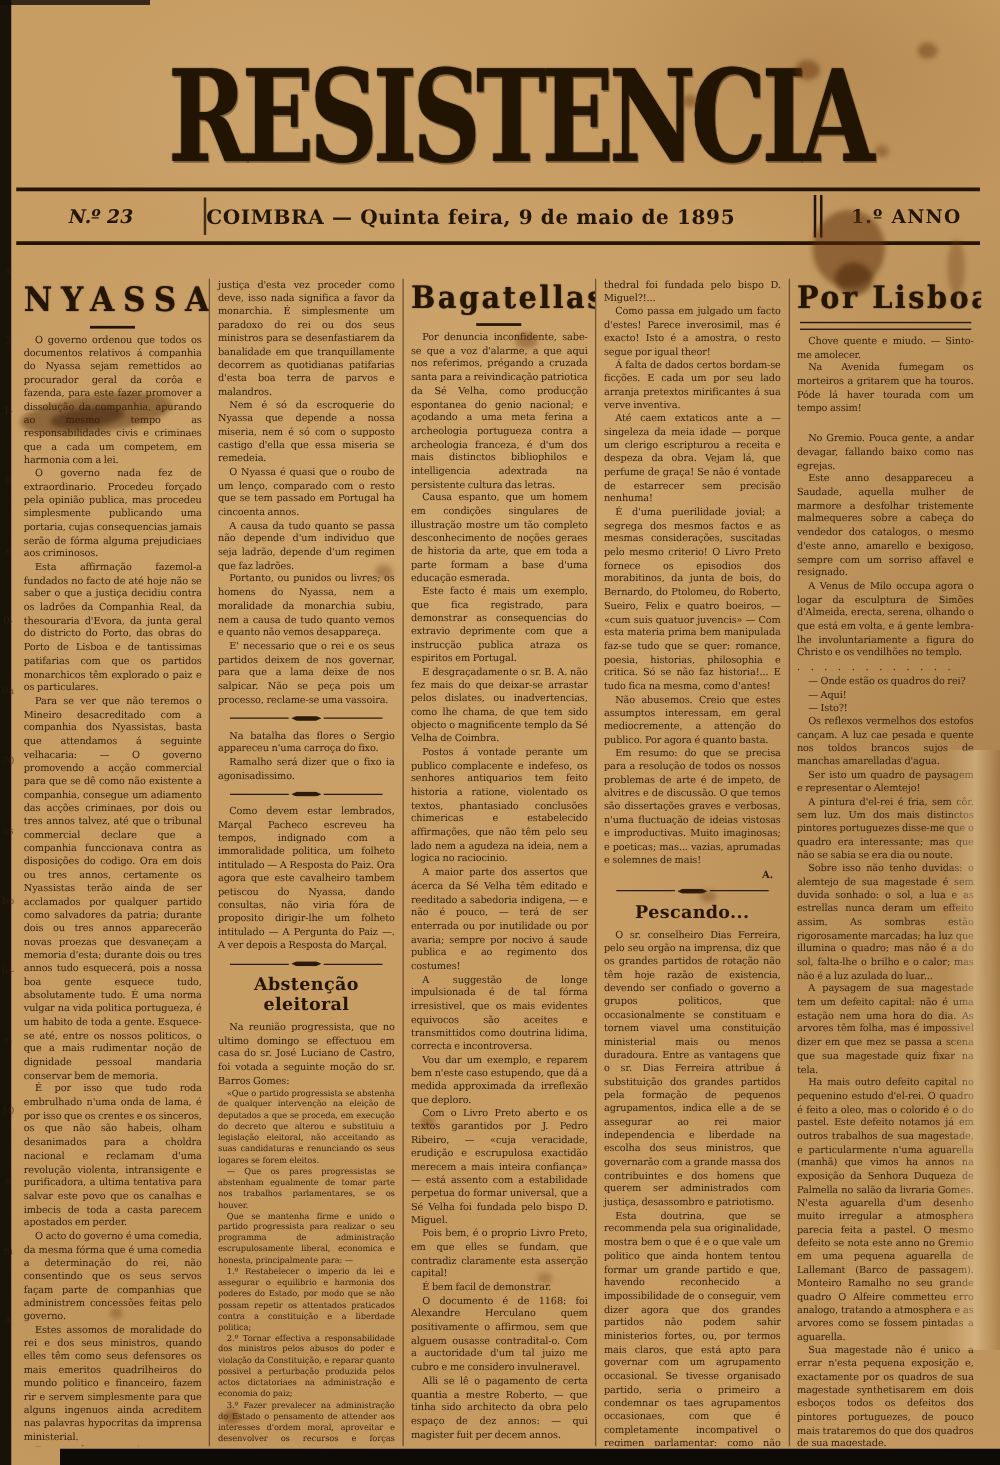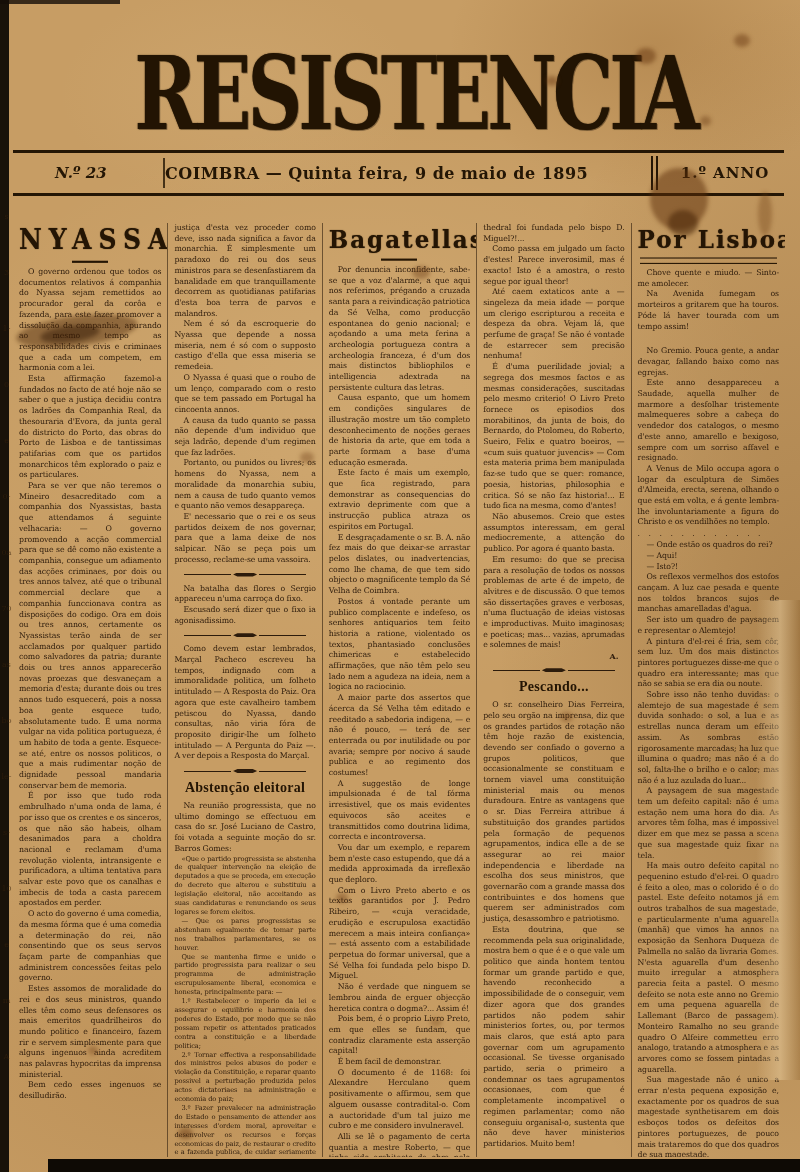--- a/index.html
+++ b/index.html
@@ -38,21 +38,21 @@
   .ni{text-indent:0;}
   .ps{margin:0;font-size:6.7px;line-height:8.9px;text-align:justify;text-indent:7px;letter-spacing:-.1px;}
   .dots{margin:1px 0;font-size:7.8px;line-height:10px;letter-spacing:3px;text-indent:0;color:#2e1c0c;}
   .sig{margin:0;font-size:8px;line-height:10px;text-align:right;font-weight:bold;padding-right:6px;}
   .hd{margin:1px 0 7px;font-size:23px;font-weight:bold;text-align:center;color:#241504;
     letter-spacing:2px;transform:scaleY(1.08);transform-origin:top center;white-space:nowrap;
     text-shadow:0 0 1px rgba(30,18,4,.8);}
   .hd.ny{letter-spacing:7px;font-size:25px;}
   .hd.rule::after{content:"";display:block;width:36px;height:2px;background:#241504;margin:5px auto 0;}
   .hd.dbl::after{content:"";display:block;height:4px;border-top:1.5px solid #241504;border-bottom:1.5px solid #241504;margin:4px 2px 0;}
-  .hs{margin:3px 0 5px;font-size:14px;font-weight:bold;text-align:center;color:#241504;letter-spacing:.3px;font-family:Liberation Serif, serif;}
+  .hs{margin:3px 0 5px;font-size:14px;font-weight:bold;text-align:center;color:#241504;letter-spacing:.3px;}
   .gap{height:14px;}
   .divider{display:flex;align-items:center;margin:7px 10px;}
   .divider .dl{flex:1;height:1px;background:#2c1b0b;}
   .divider .orn{width:24px;height:4px;background:#2c1b0b;margin:0 2px;
     clip-path:polygon(0 50%,18% 0,82% 0,100% 50%,82% 100%,18% 100%);}
   .margin-frag{position:absolute;left:1px;width:11px;font-size:8px;color:rgba(55,33,12,.6);z-index:7;
     font-family:"DejaVu Serif",serif;text-align:center;}
 </style>
 </head>
 <body>
@@ -108,41 +108,42 @@
     <span class="vsep"></span>
     <span class="date">COIMBRA — Quinta feira, 9 de maio de 1895</span>
     <span class="dsep"></span>
     <span class="year">1.º ANNO</span>
   </div>
 
   <main class="columns" id="columns">
       <div class="col">
         <h2 class="hd ny rule">NYASSA</h2>
         <p class="bp">O governo ordenou que todos os documentos relativos á companhia do Nyassa sejam remettidos ao procurador geral da corôa e fazenda, para este fazer promover a dissolução da companhia, apurando ao mesmo tempo as responsabilidades civis e criminaes que a cada um competem, em harmonia com a lei.</p>
+        <p class="bp">O governo nada fez de extraordinario. Procedeu forçado pela opinião publica, mas procedeu simplesmente publicando uma portaria, cujas consequencias jamais serão de fórma alguma prejudiciaes aos criminosos.</p>
         <p class="bp">Esta affirmação fazemol-a fundados no facto de até hoje não se saber o que a justiça decidiu contra os ladrões da Companhia Real, da thesouraria d'Evora, da junta geral do districto do Porto, das obras do Porto de Lisboa e de tantissimas patifarias com que os partidos monarchicos têm explorado o paiz e os particulares.</p>
         <p class="bp">Para se ver que não teremos o Mineiro desacreditado com a companhia dos Nyassistas, basta que attendamos á seguinte velhacaria: — O governo promovendo a acção commercial para que se dê como não existente a companhia, consegue um adiamento das acções criminaes, por dois ou tres annos talvez, até que o tribunal commercial declare que a companhia funccionava contra as disposições do codigo. Ora em dois ou tres annos, certamente os Nyassistas terão ainda de ser acclamados por qualquer partido como salvadores da patria; durante dois ou tres annos apparecerão novas proezas que desvaneçam a memoria d'esta; durante dois ou tres annos tudo esquecerá, pois a nossa boa gente esquece tudo, absolutamente tudo. É uma norma vulgar na vida politica portugueza, é um habito de toda a gente. Esquece-se até, entre os nossos politicos, o que a mais rudimentar noção de dignidade pessoal mandaria conservar bem de memoria.</p>
         <p class="bp">É por isso que tudo roda embrulhado n'uma onda de lama, é por isso que os crentes e os sinceros, os que não são habeis, olham desanimados para a choldra nacional e reclamam d'uma revolução violenta, intransigente e purificadora, a ultima tentativa para salvar este povo que os canalhas e imbecis de toda a casta parecem apostados em perder.</p>
         <p class="bp">O acto do governo é uma comedia, da mesma fórma que é uma comedia a determinação do rei, não consentindo que os seus servos façam parte de companhias que administrem concessões feitas pelo governo.</p>
         <p class="bp">Estes assomos de moralidade do rei e dos seus ministros, quando elles têm como seus defensores os mais emeritos quadrilheiros do mundo politico e financeiro, fazem rir e servem simplesmente para que alguns ingenuos ainda acreditem nas palavras hypocritas da imprensa ministerial.</p>
         <p class="bp">Bem cedo esses ingenuos se desilludirão.</p>
       </div>
       <div class="col">
         <p class="bp ni">justiça d'esta vez proceder como deve, isso nada significa a favor da monarchia. É simplesmente um paradoxo do rei ou dos seus ministros para se desenfastiarem da banalidade em que tranquillamente decorrem as quotidianas patifarias d'esta boa terra de parvos e malandros.</p>
         <p class="bp">Nem é só da escroquerie do Nyassa que depende a nossa miseria, nem é só com o supposto castigo d'ella que essa miseria se remedeia.</p>
         <p class="bp">O Nyassa é quasi que o roubo de um lenço, comparado com o resto que se tem passado em Portugal ha cincoenta annos.</p>
         <p class="bp">A causa da tudo quanto se passa não depende d'um individuo que seja ladrão, depende d'um regimen que faz ladrões.</p>
         <p class="bp">Portanto, ou punidos ou livres; os homens do Nyassa, nem a moralidade da monarchia subiu, nem a causa de tudo quanto vemos e quanto não vemos desappareça.</p>
         <p class="bp">E' necessario que o rei e os seus partidos deixem de nos governar, para que a lama deixe de nos salpicar. Não se peça pois um processo, reclame-se uma vassoira.</p>
         <div class="divider">
           <span class="dl"></span>
           <span class="orn"></span>
           <span class="dl"></span>
         </div>
         <p class="bp">Na batalha das flores o Sergio appareceu n'uma carroça do fixo.</p>
-        <p class="bp">Escusado será dizer que o fixo ia agonisadissimo.</p>
+        <p class="bp">Ramalho será dizer que o fixo ia agonisadissimo.</p>
         <div class="divider">
           <span class="dl"></span>
           <span class="orn"></span>
           <span class="dl"></span>
         </div>
         <p class="bp">Como devem estar lembrados, Marçal Pacheco escreveu ha tempos, indignado com a immoralidade politica, um folheto intitulado — A Resposta do Paiz. Ora agora que este cavalheiro tambem petiscou do Nyassa, dando consultas, não viria fóra de proposito dirigir-lhe um folheto intitulado — A Pergunta do Paiz —. A ver depois a Resposta do Marçal.</p>
         <div class="divider">
           <span class="dl"></span>
           <span class="orn"></span>
           <span class="dl"></span>
@@ -160,29 +161,29 @@
         <h2 class="hd rule">Bagatellas</h2>
         <p class="bp">Por denuncia inconfidente, sabe-se que a voz d'alarme, a que aqui nos referimos, prégando a cruzada santa para a reivindicação patriotica da Sé Velha, como producção espontanea do genio nacional; e açodando a uma meta ferina a archeologia portugueza contra a archeologia franceza, é d'um dos mais distinctos bibliophilos e intelligencia adextrada na persistente cultura das letras.</p>
         <p class="bp">Causa espanto, que um homem em condições singulares de illustração mostre um tão completo desconhecimento de noções geraes de historia da arte, que em toda a parte formam a base d'uma educação esmerada.</p>
         <p class="bp">Este facto é mais um exemplo, que fica registrado, para demonstrar as consequencias do extravio deprimente com que a instrucção publica atraza os espiritos em Portugal.</p>
         <p class="bp">E desgraçadamente o sr. B. A. não fez mais do que deixar-se arrastar pelos dislates, ou inadvertencias, como lhe chama, de que tem sido objecto o magnificente templo da Sé Velha de Coimbra.</p>
         <p class="bp">Postos á vontade perante um publico complacente e indefeso, os senhores antiquarios tem feito historia a ratione, violentado os textos, phantasiado conclusões chimericas e estabelecido affirmações, que não têm pelo seu lado nem a agudeza na ideia, nem a logica no raciocinio.</p>
         <p class="bp">A maior parte dos assertos que ácerca da Sé Velha têm editado e reeditado a sabedoria indigena, — e não é pouco, — terá de ser enterrada ou por inutilidade ou por avaria; sempre por nocivo á saude publica e ao regimento dos costumes!</p>
         <p class="bp">A suggestão de longe impulsionada é de tal fórma irresistivel, que os mais evidentes equivocos são aceites e transmittidos como doutrina lidima, correcta e incontroversa.</p>
         <p class="bp">Vou dar um exemplo, e reparem bem n'este caso estupendo, que dá a medida approximada da irreflexão que deploro.</p>
         <p class="bp">Com o Livro Preto aberto e os textos garantidos por J. Pedro Ribeiro, — «cuja veracidade, erudição e escrupulosa exactidão merecem a mais inteira confiança» — está assento com a estabilidade perpetua do formar universal, que a Sé Velha foi fundada pelo bispo D. Miguel.</p>
-        <p class="bp">Não é verdade que ninguem se lembrou ainda de erguer objecção heretica contra o dogma?... Assim é!</p>
         <p class="bp">Pois bem, é o proprio Livro Preto, em que elles se fundam, que contradiz claramente esta asserção capital!</p>
         <p class="bp">É bem facil de demonstrar.</p>
         <p class="bp">O documento é de 1168: foi Alexandre Herculano quem positivamente o affirmou, sem que alguem ousasse contradital-o. Com a auctoridade d'um tal juizo me cubro e me considero invulneravel.</p>
         <p class="bp">Alli se lê o pagamento de certa quantia a mestre Roberto, — que tinha sido architecto da obra pelo espaço de dez annos: — qui magister fuit per decem annos.</p>
       </div>
       <div class="col">
         <p class="bp ni">thedral foi fundada pelo bispo D. Miguel?!...</p>
         <p class="bp">Como passa em julgado um facto d'estes! Parece inverosimil, mas é exacto! Isto é a amostra, o resto segue por igual theor!</p>
+        <p class="bp">Á falta de dados certos bordam-se ficções. E cada um por seu lado arranja pretextos mirificantes á sua verve inventiva.</p>
         <p class="bp">Até caem extaticos ante a — singeleza da meia idade — porque um clerigo escripturou a receita e despeza da obra. Vejam lá, que perfume de graça! Se não é vontade de estarrecer sem precisão nenhuma!</p>
         <p class="bp">É d'uma puerilidade jovial; a segrega dos mesmos factos e as mesmas considerações, suscitadas pelo mesmo criterio! O Livro Preto fornece os episodios dos morabitinos, da junta de bois, do Bernardo, do Ptolomeu, do Roberto, Sueiro, Felix e quatro boeiros, — «cum suis quatuor juvencis» — Com esta materia prima bem manipulada faz-se tudo que se quer: romance, poesia, historias, philosophia e critica. Só se não faz historia!... E tudo fica na mesma, como d'antes!</p>
         <p class="bp">Não abusemos. Creio que estes assumptos interessam, em geral mediocremente, a attenção do publico. Por agora é quanto basta.</p>
         <p class="bp">Em resumo: do que se precisa para a resolução de todos os nossos problemas de arte é de impeto, de alvitres e de discussão. O que temos são dissertações graves e verbosas, n'uma fluctuação de ideias vistosas e improductivas. Muito imaginosas; e poeticas; mas... vazias, aprumadas e solemnes de mais!</p>
         <p class="sig">A.</p>
         <div class="divider">
           <span class="dl"></span>
           <span class="orn"></span>
           <span class="dl"></span>
         </div>

